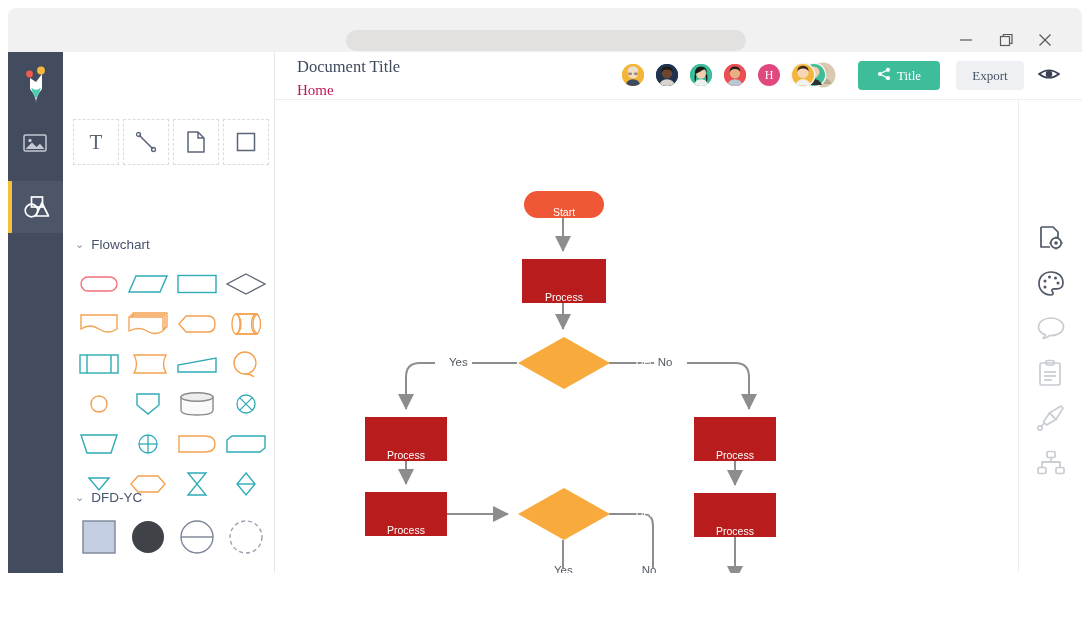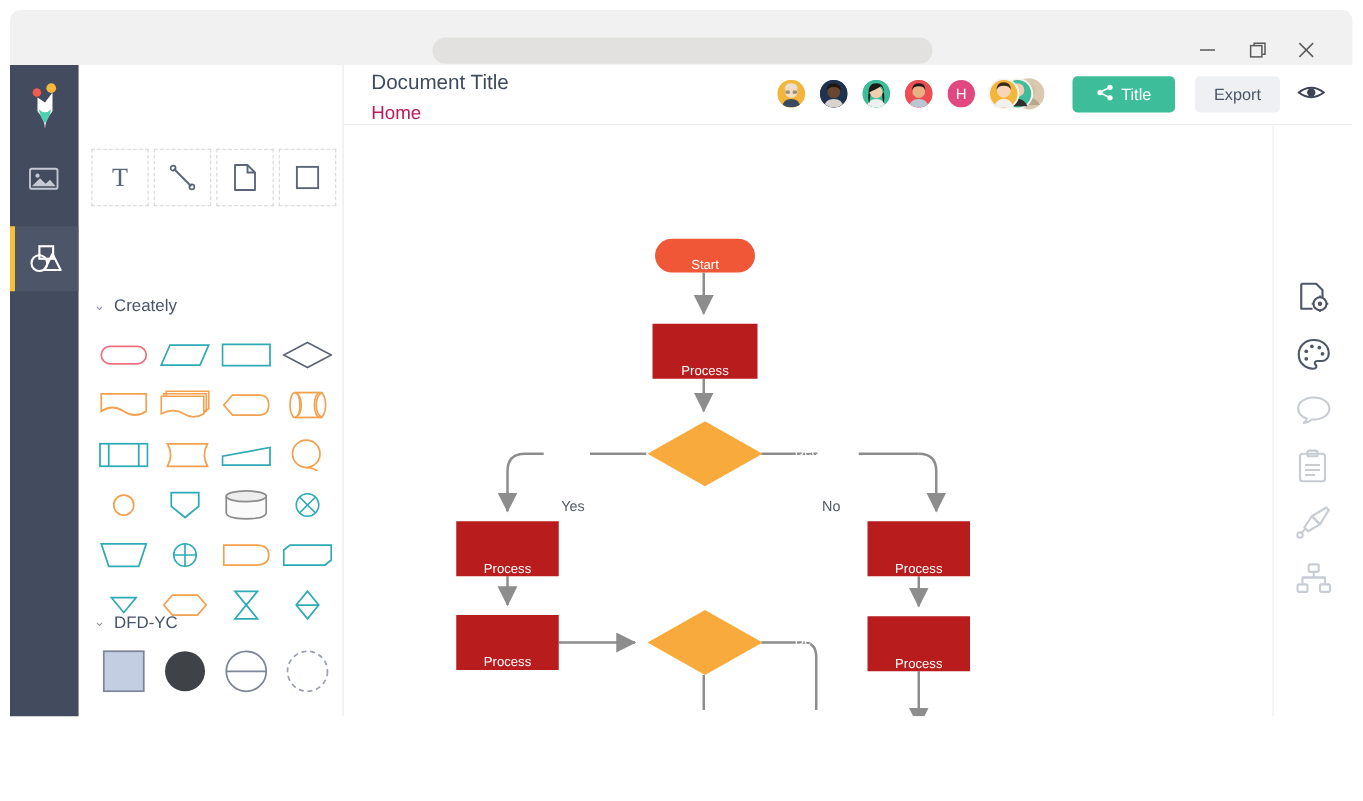--- a/index.html
+++ b/index.html
@@ -57,21 +57,21 @@
     display:flex; align-items:center; justify-content:center; }
   .c0{left:0} .c1{left:49px} .c2{left:98px} .c3{left:147px}
 
   .dfdgrid{ position:absolute; left:12px; top:465px; width:196px; height:44px; }
   .browse{ position:absolute; left:12px; top:525px; width:188px; height:34px;
     background:#eef0f3; border-radius:4px; line-height:34px; text-align:center;
     font-size:13px; color:#46536b; }
 
   
   .dochead{ position:absolute; left:267px; top:0; width:807px; height:48px;
-    background:#fff; border-bottom:1px solid #eceef0; }
+    background:#fff; border-bottom:1px solid #eceef0;font-family:Liberation Serif, serif; }
   .doctitle{ position:absolute; left:22px; top:5px; font-size:16.5px; color:#3f4a5e; }
   .docsub{ position:absolute; left:22px; top:30px; font-size:15px; color:#be185d; }
 
   .avatars{ position:absolute; left:345px; top:10px; height:28px; }
   .av{ position:absolute; top:0; width:26px; height:26px; border-radius:50%;
     overflow:hidden; border:2px solid #fff; }
   .avi{ width:100%; height:100%; }
   .avletter{ width:100%; height:100%; display:flex; align-items:center;
     justify-content:center; color:#fff; font-size:12px; }
   .avgroup{ position:absolute; top:0; width:46px; height:26px; }
@@ -90,21 +90,21 @@
   .canvas{ position:absolute; left:0; top:0; width:743px; height:473px; }
 
   .node{ position:absolute; display:flex; align-items:flex-end; justify-content:center;
     color:#fff; font-size:10.5px; }
   .n-start{ background:#ef5737; border-radius:14px; }
   .n-proc{ background:#b91c1c; }
   .diamond{ position:absolute; }
   .dlabel{ position:absolute; color:#fff; font-size:10.5px; width:100%;
     text-align:center; }
   .elabel{ position:absolute; font-size:11.5px; color:#555b63; width:16px;
-    text-align:center; line-height:14px;margin-top:44px; }
+    text-align:center; line-height:14px; }
 
   
   .toolrail{ position:absolute; left:1010px; top:48px; width:64px; height:473px;
     background:#fff; border-left:1px solid #eceef0; }
   .tbtn{ position:absolute; left:18px; width:28px; height:28px; }
 </style>
 </head>
 <body>
 
 <div id="app">
@@ -183,21 +183,21 @@
         </div>
         <div class="qcell">
           <svg width="22" height="22" viewBox="0 0 22 22">
               <rect x="2.5" y="2.5" width="17" height="17" fill="none" stroke="#5b6578" stroke-width="1.5"></rect>
             </svg>
         </div>
       </div>
 
       <div class="secthead sect-fc">
         <span class="chev">⌄</span>
-        <span>Creately</span>
+        <span>Flowchart</span>
       </div>
 
       <div class="shapegrid">
 
         <div class="srow">
           <div class="scell c0">
             <svg width="38" height="16">
                 <rect x="1" y="1" width="36" height="14" rx="7" fill="none" stroke="#f0707f" stroke-width="1.4"></rect>
               </svg>
             </div>

